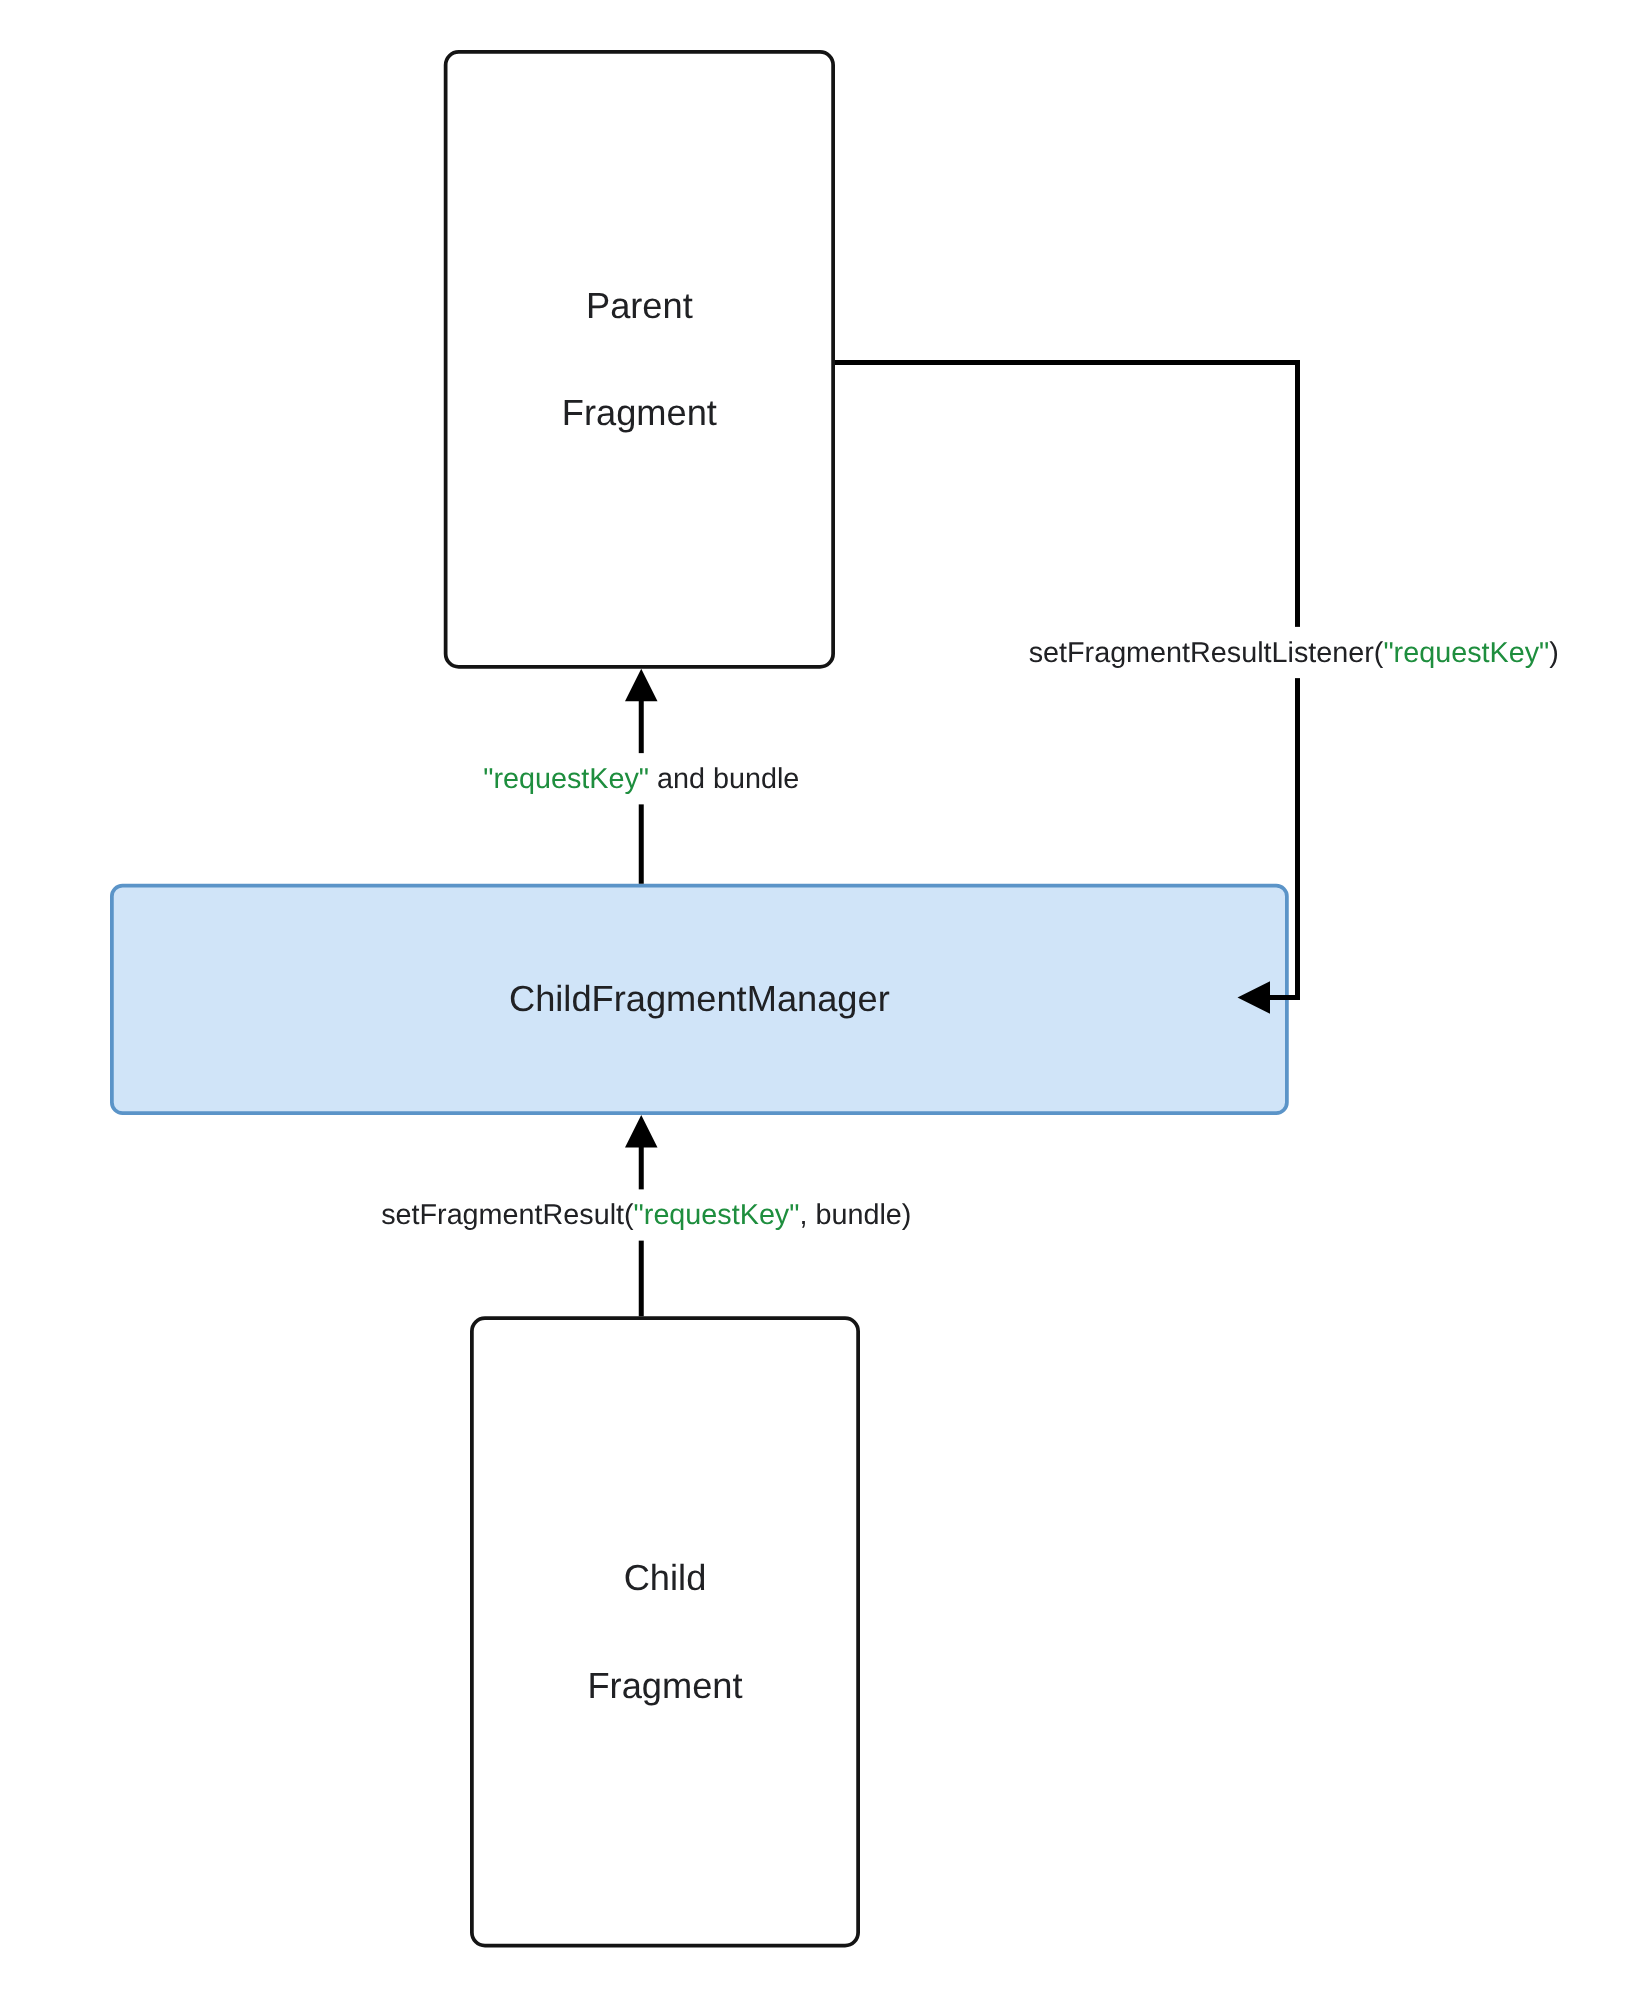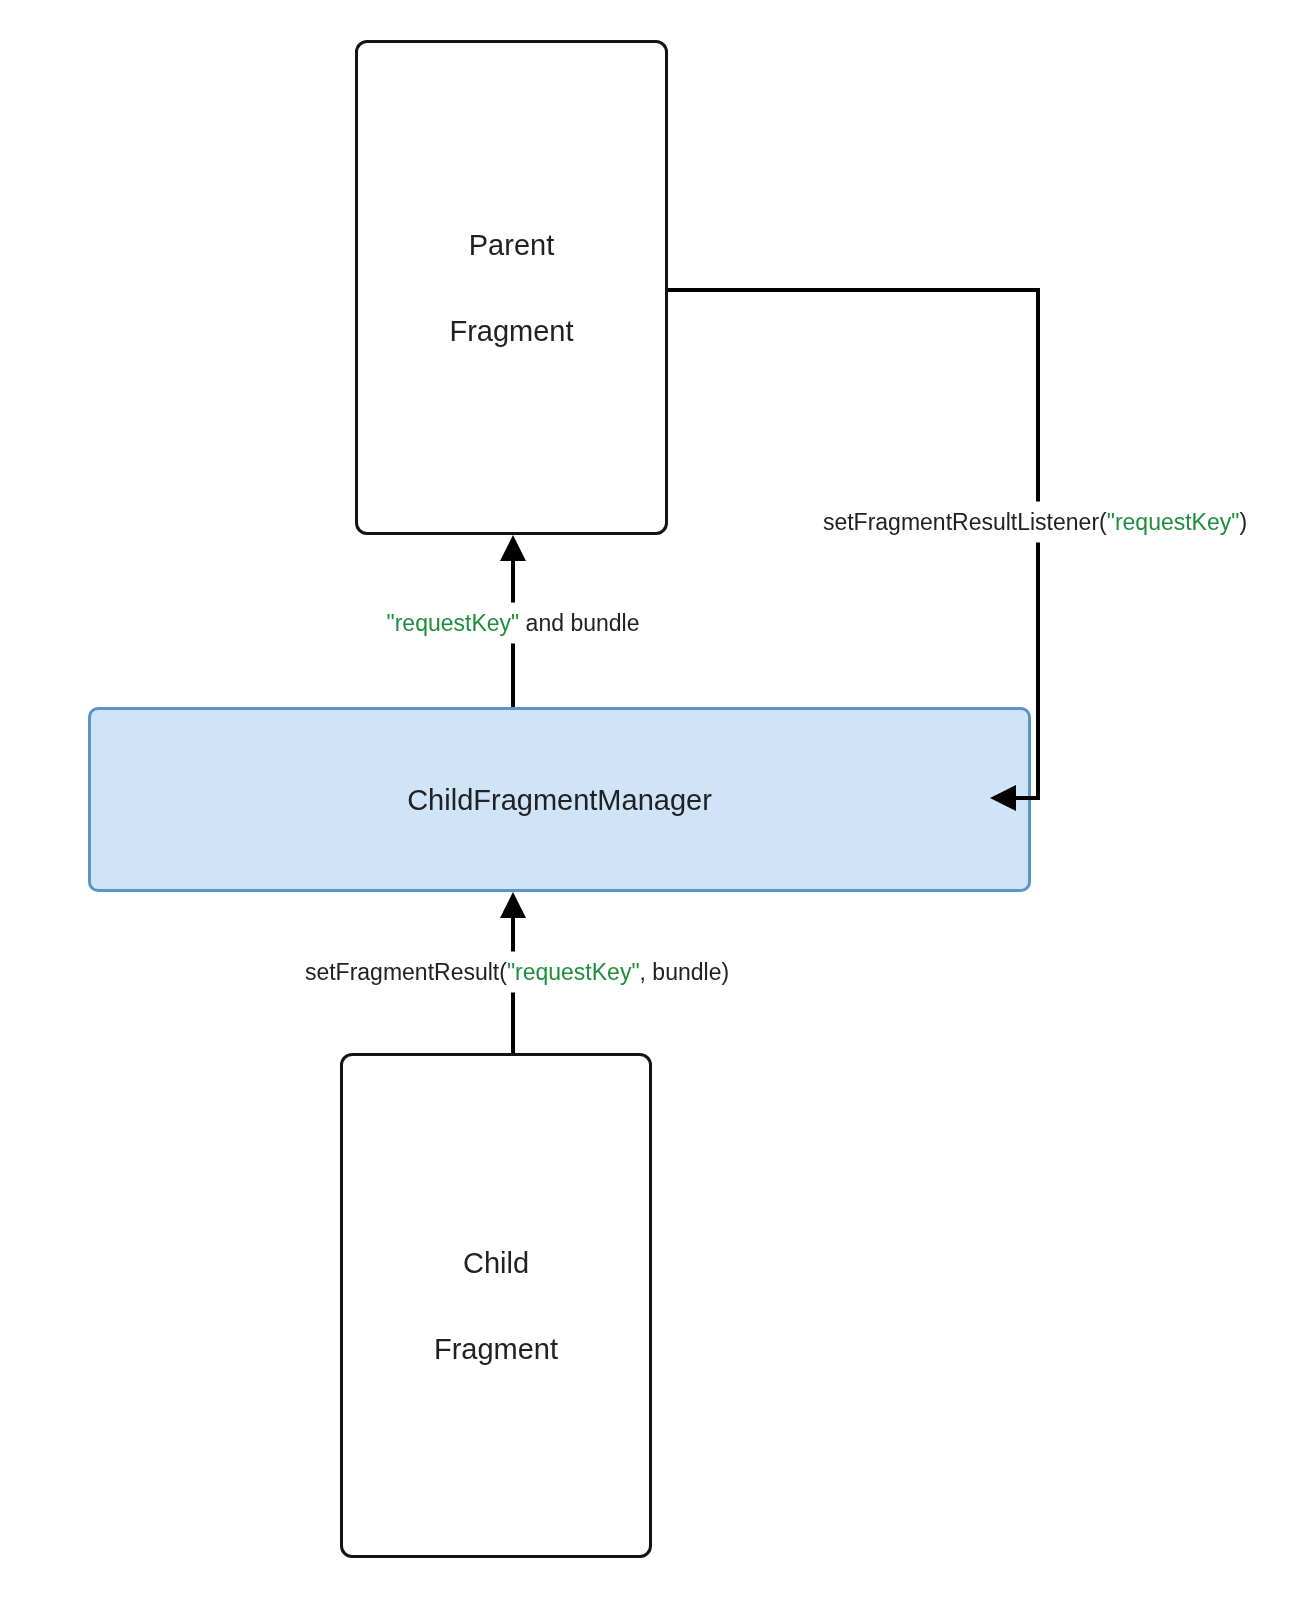--- a/index.html
+++ b/index.html
@@ -27,21 +27,21 @@
     line-height: 38px;
     gap: 48px;
   }
   .node.cfm {
     background: #d0e4f8;
     border: 3px solid #5b94c8;
     border-radius: 10px;
   }
   #parent-box { left: 355px; top: 40px;  width: 313px; height: 495px; }
   #cfm-box    { left: 44px;  top: 707px; width: 943px; height: 185px; margin-left: 44px; }
-  #child-box  { left: 340px; top: 1053px; width: 312px; height: 505px; justify-content: center; }
+  #child-box  { left: 376px; top: 1053px; width: 312px; height: 505px; justify-content: center; }
 
   .vline { position: absolute; width: 4px; background: #000000; }
   .hline { position: absolute; height: 4px; background: #000000; }
 
   
   #edge-a-line { left: 511px; top: 553px; height: 154px; }
   #arrow-a-head {
     position: absolute; left: 500px; top: 535px; width: 0; height: 0;
     border-left: 13px solid transparent; border-right: 13px solid transparent;
     border-bottom: 26px solid #000000;

